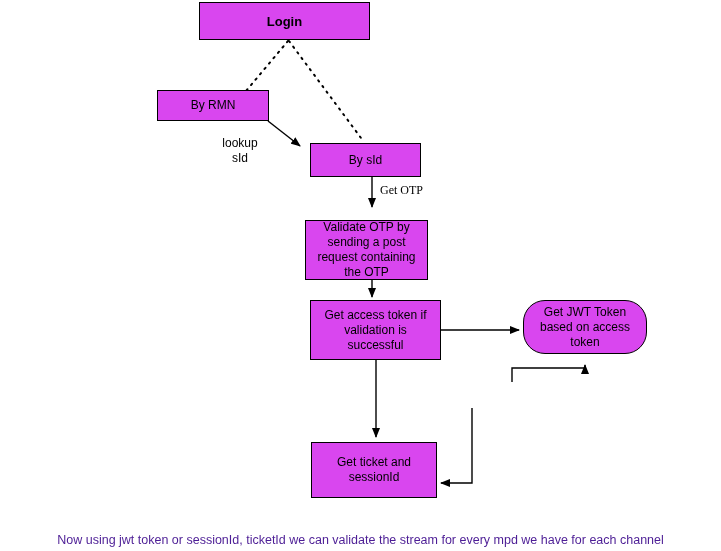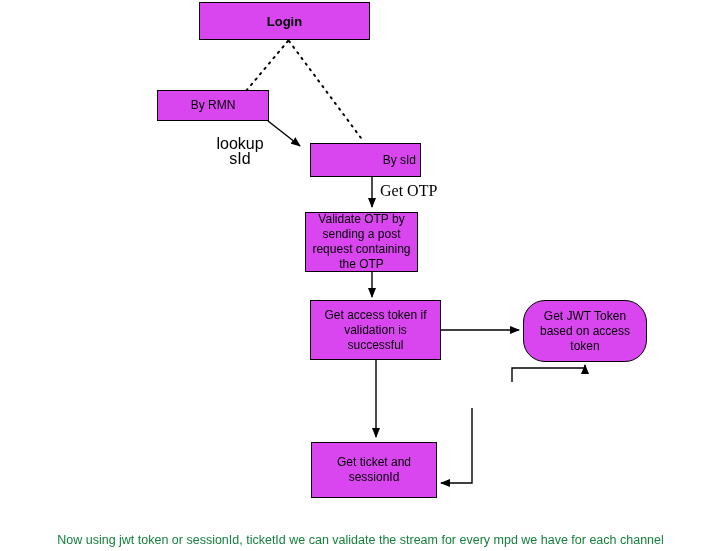--- a/index.html
+++ b/index.html
@@ -32,33 +32,33 @@
     color: #000000;
     padding: 2px 4px;
     z-index: 2;
   }
   .node.bold {
     font-weight: bold;
     font-size: 13px;
   }
   .edge-label {
     position: absolute;
-    font-size: 16px;
+    font-size: 12px;
     line-height: 15px;
     color: #000000;
     text-align: center;
     background: transparent;
     z-index: 3;
     white-space: pre-line;
   }
   .caption {
     position: absolute;
     font-size: 12.5px;
     line-height: 16px;
-    color: #15803d;
+    color: #4c1d95;
     text-align: center;
     z-index: 3;
     white-space: nowrap;
   }
   svg.wires {
     position: absolute;
     left: 0;
     top: 0;
     width: 721px;
     height: 551px;
@@ -97,33 +97,33 @@
   </svg>
 
   <div class="node bold" style="left:199px; top:2px; width:171px; height:38px;">
     <span>Login</span>
   </div>
 
   <div class="node" style="left:150px; top:90px; width:112px; height:31px;margin-left:7px;">
     <span>By RMN</span>
   </div>
 
-  <div class="node" style="left:310px; top:143px; width:111px; height:34px;justify-content:flex-end;">
+  <div class="node" style="left:310px; top:143px; width:111px; height:34px;">
     <span>By sId</span>
   </div>
 
-  <div class="node" style="left:305px; top:212px; width:113px; height:60px;">
+  <div class="node" style="left:305px; top:220px; width:123px; height:60px;">
     <span>Validate OTP by sending a post request containing the OTP</span>
   </div>
 
   <div class="node" style="left:310px; top:300px; width:131px; height:60px;justify-content:center;">
     <span>Get access token if validation is successful</span>
   </div>
 
-  <div class="node" style="left:523px; top:300px; width:124px; height:62px;border-radius:22px;">
+  <div class="node" style="left:523px; top:300px; width:124px; height:54px;border-radius:22px;">
     <span>Get JWT Token based on access token</span>
   </div>
 
   <div class="node" style="left:311px; top:442px; width:126px; height:56px;">
     <span>Get ticket and sessionId</span>
   </div>
 
   <div class="edge-label" style="left:200px; top:136px; width:80px;">lookup
 sId</div>
 

